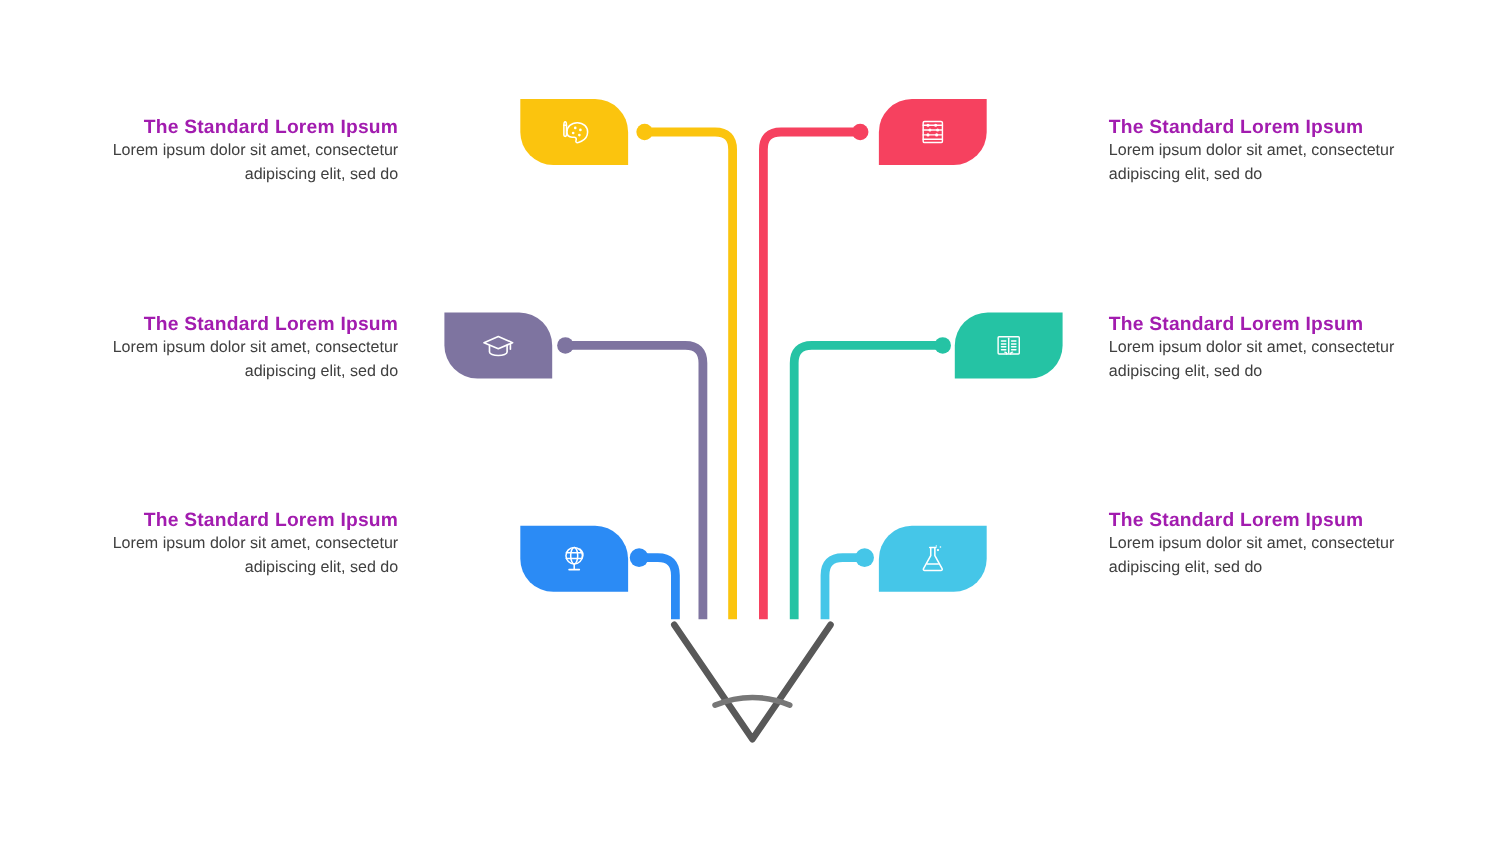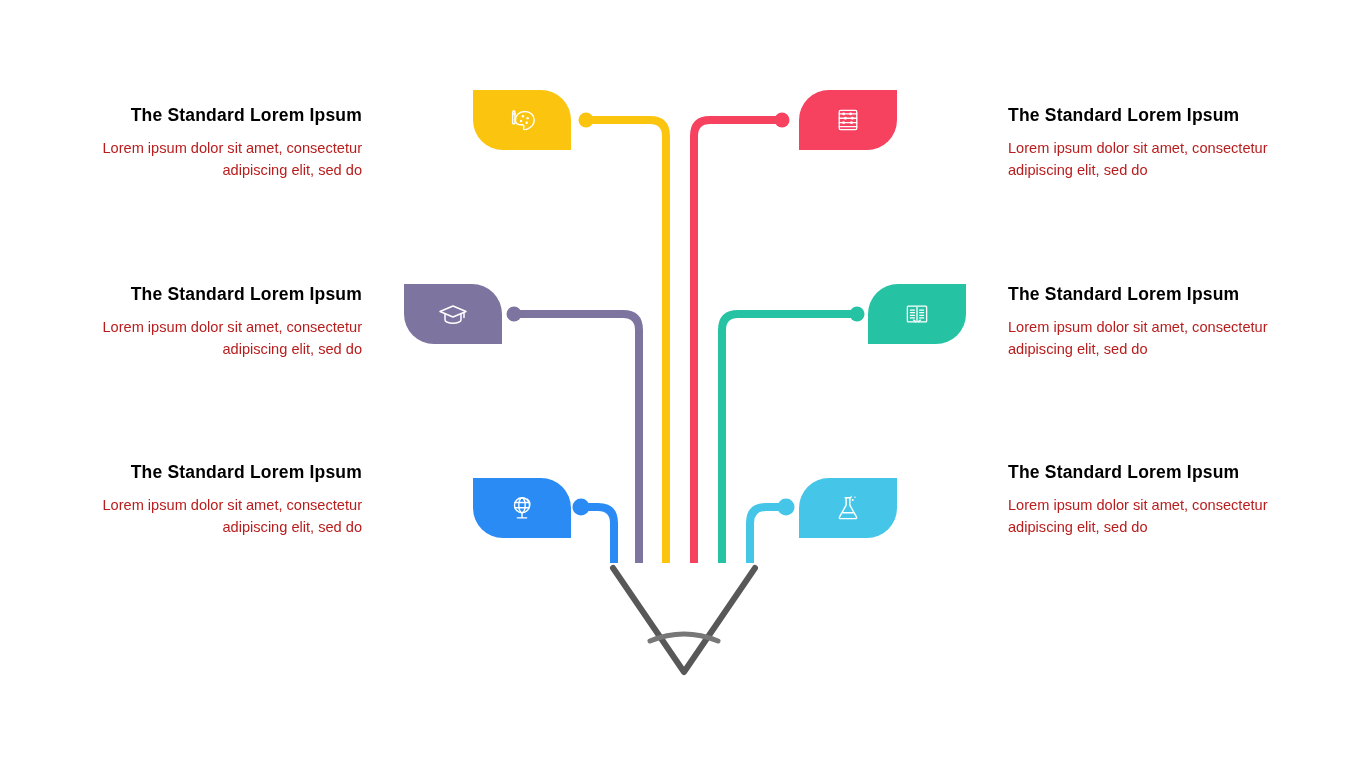--- a/index.html
+++ b/index.html
@@ -9,29 +9,28 @@
     font-family: "Liberation Sans", sans-serif;
     overflow: hidden;
   }
   #stage { position: relative; width: 1370px; height: 771px; background: #fff; }
 
   
   .txt { position: absolute; width: 300px; }
   .txt .title {
     font-size: 17.5px;
     font-weight: bold;
-    color: #000000;
+    color: #a21caf;
     letter-spacing: .2px;
     white-space: nowrap;
     line-height: 1.2;
   }
   .txt .body {
-    margin-top: 11px;
     font-size: 14.6px;
-    color: #b91c1c;
+    color: #404040;
     line-height: 1.52;
   }
   .txt.left  { text-align: right; left: 62px; }
   .txt.right { text-align: left;  left: 1008px; }
 
   .row1 { top: 105px; }
   .row2 { top: 284px; }
   .row3 { top: 462px; }
 
   

